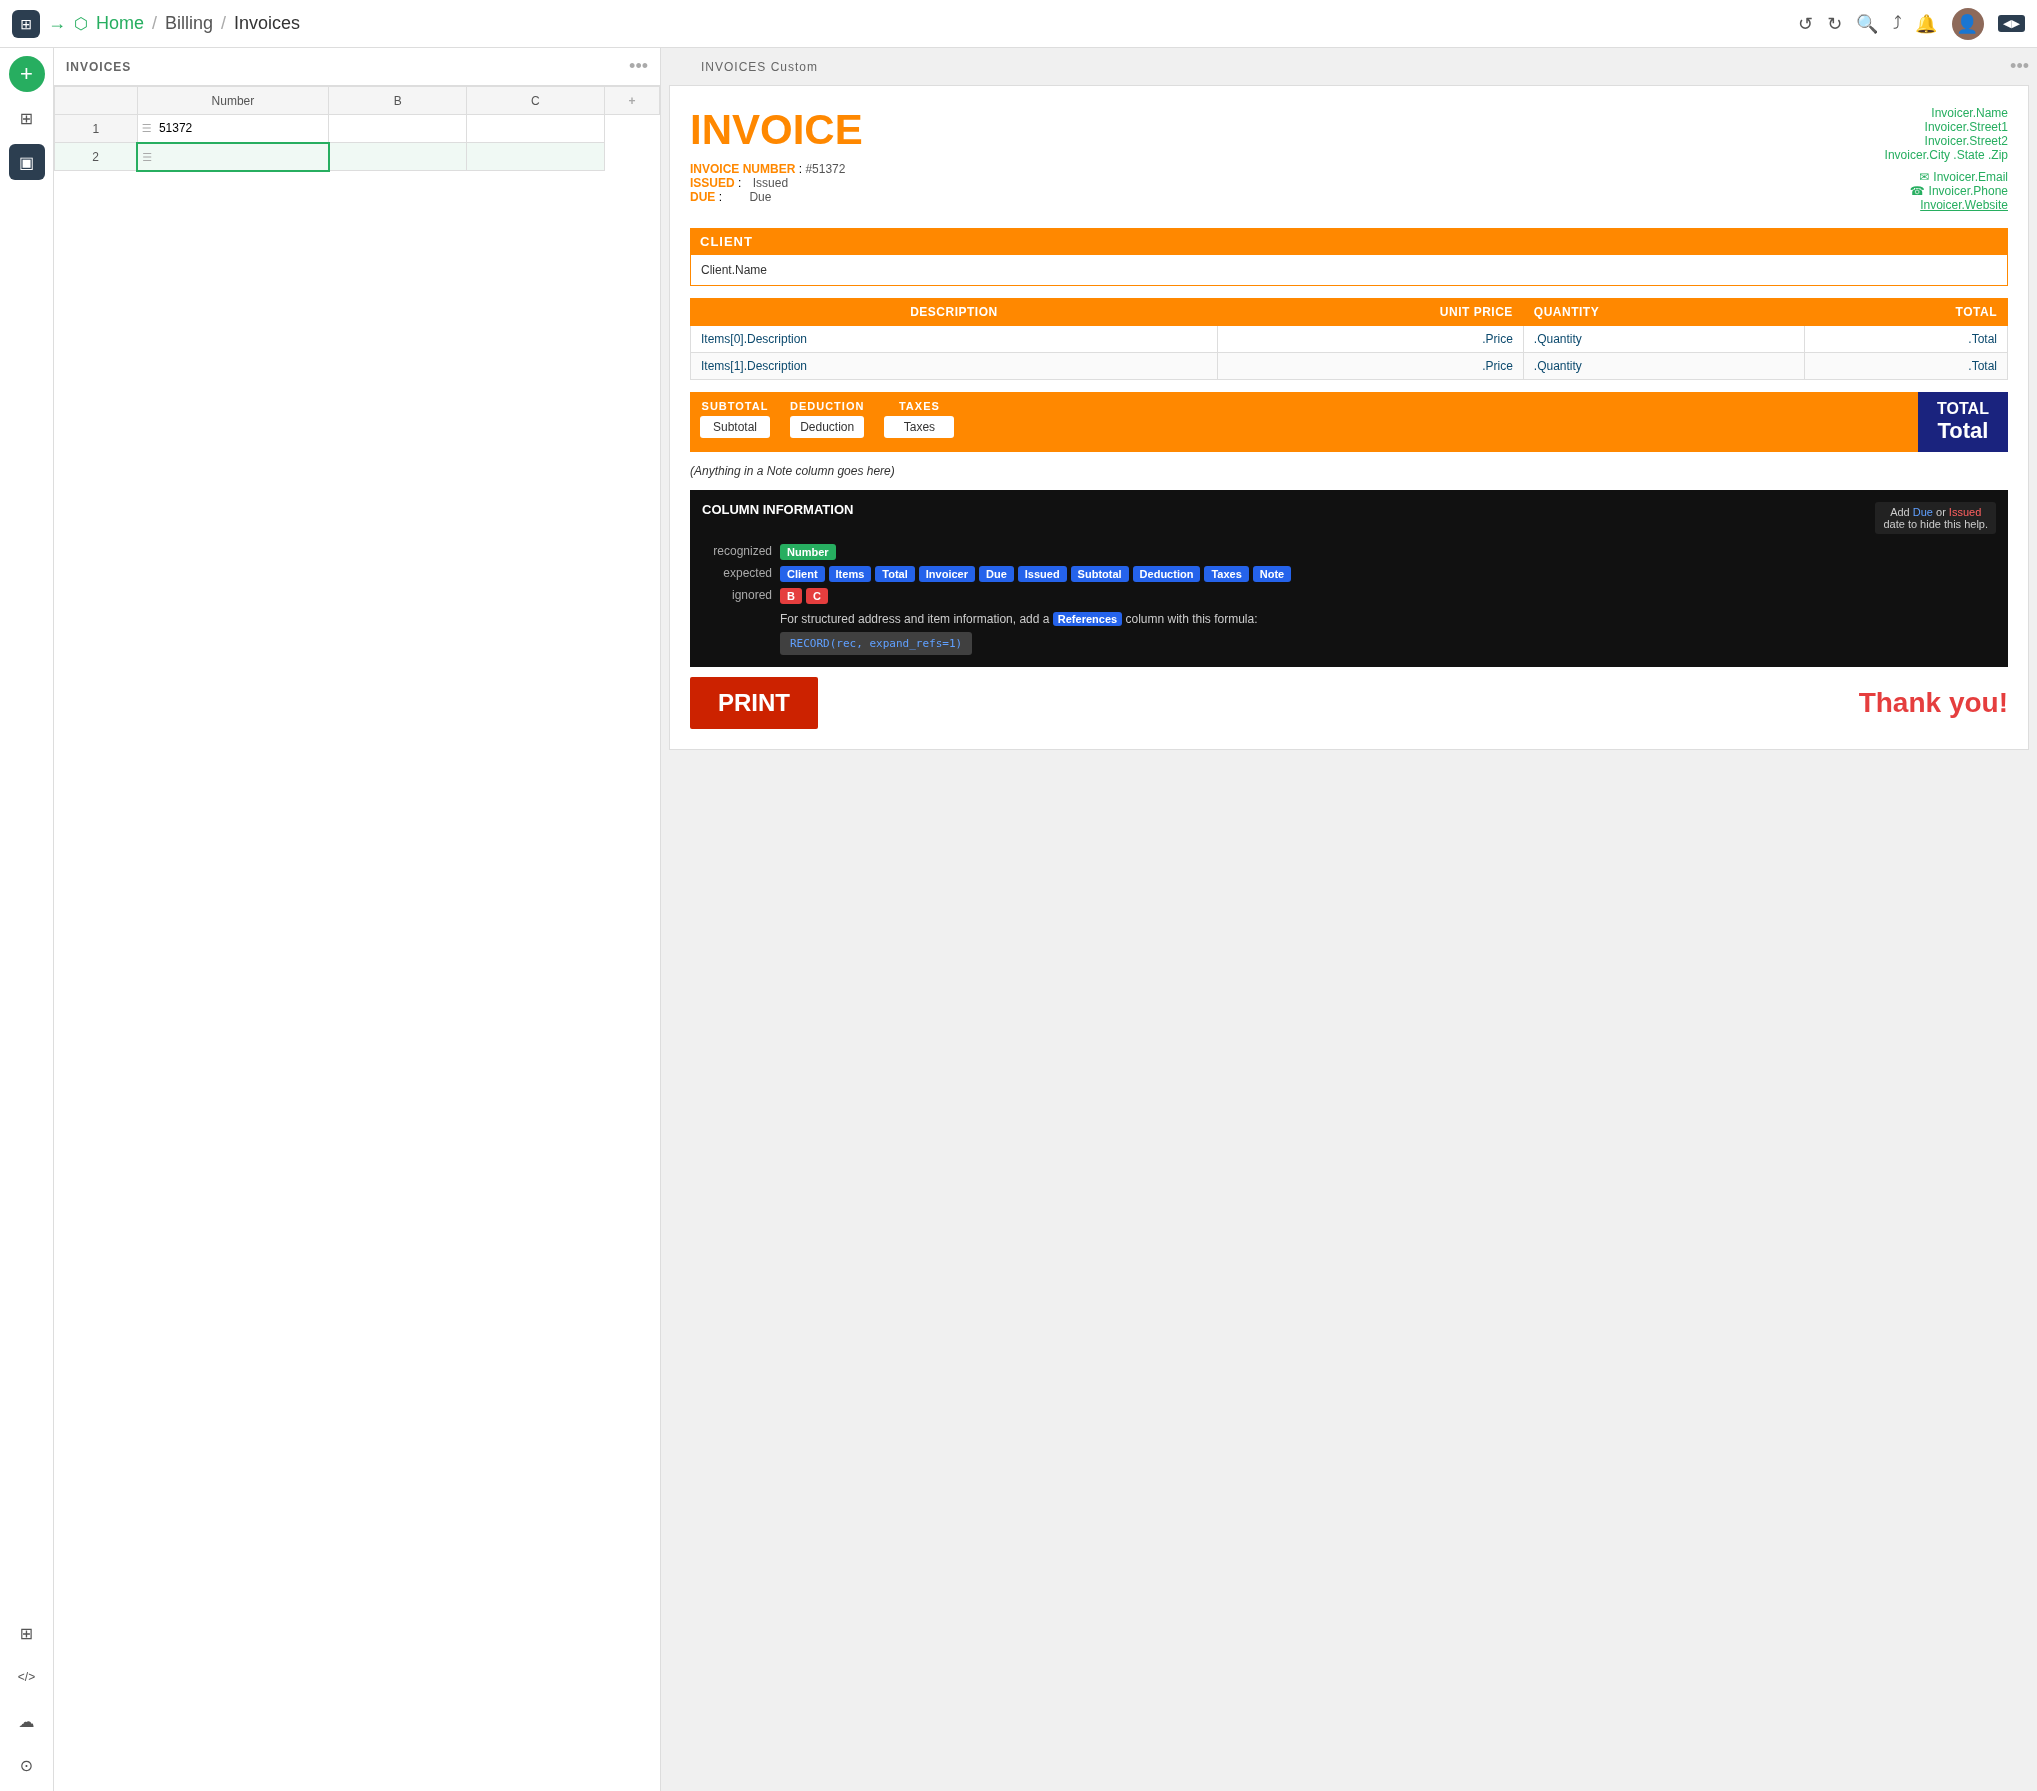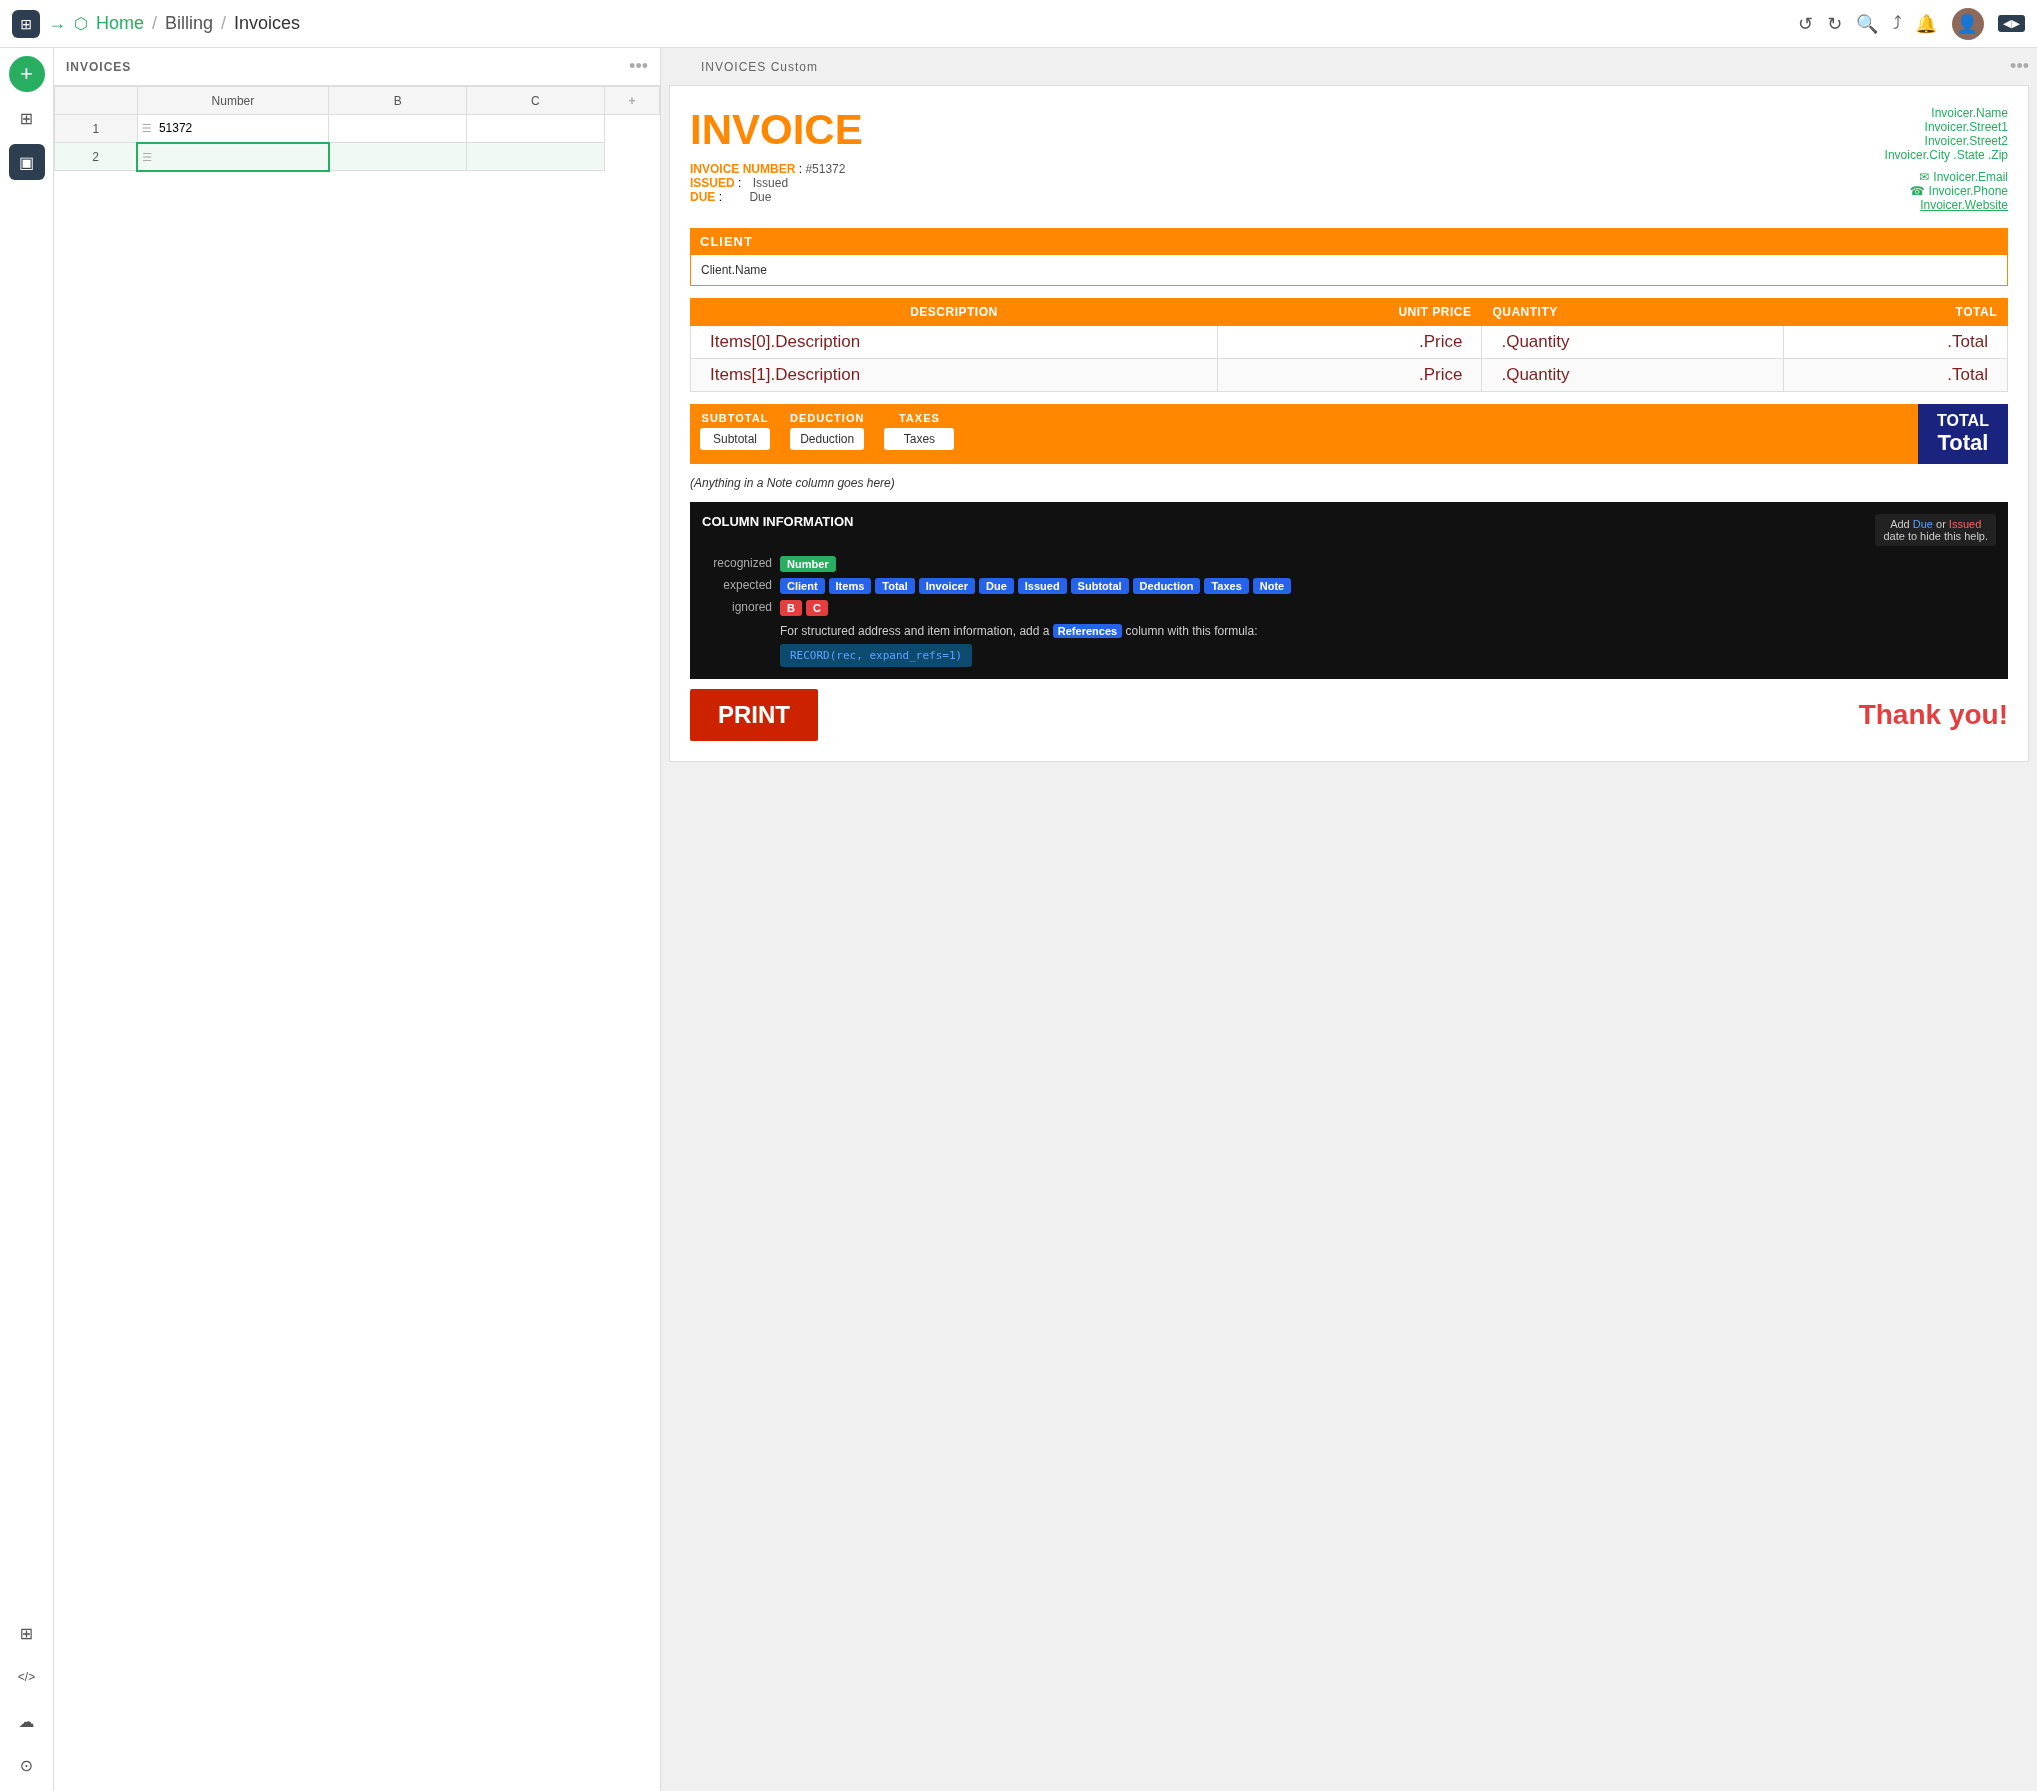--- a/index.html
+++ b/index.html
@@ -114,21 +114,21 @@
     .client-body { border: 1px solid #f80; border-top: none; padding: 8px 10px; font-size: 12px; color: #333; margin-bottom: 12px; }
 
     
     .items-table { width: 100%; border-collapse: collapse; margin-bottom: 12px; }
     .items-table th {
       background: #f80; color: #fff; padding: 6px 10px;
       font-size: 12px; font-weight: bold; letter-spacing: 0.5px;
       border: 1px solid #f80;
     }
     .items-table td {
-      padding: 6px 19px; font-size: 17px; color: #7f1d1d;
+      padding: 6px 10px; font-size: 12px; color: #0c4a6e;
       border: 1px solid #ddd;
     }
     .items-table tr:nth-child(odd) td { background: #fff; }
     .items-table tr:nth-child(even) td { background: #fafafa; }
     .col-desc { width: 40%; }
     .col-price { text-align: right; }
     .col-qty { text-align: left; }
     .col-total { text-align: right; }
 
     
@@ -168,21 +168,21 @@
     .col-info-row { display: flex; align-items: flex-start; gap: 8px; margin-bottom: 6px; }
     .col-info-key { color: #aaa; min-width: 70px; text-align: right; }
     .col-tags { display: flex; flex-wrap: wrap; gap: 4px; }
     .tag { padding: 2px 7px; border-radius: 3px; font-size: 11px; color: #fff; font-weight: bold; }
     .tag-green { background: #27ae60; }
     .tag-blue { background: #2563eb; }
     .tag-red { background: #e53e3e; }
 
     .col-info-desc { color: #ccc; font-size: 12px; margin: 8px 0 6px 78px; }
     .code-block {
-      background: #0c4a6e; color: #ccc; font-family: monospace;
+      background: #404040; color: #ccc; font-family: monospace;
       font-size: 11px; padding: 5px 10px; border-radius: 3px;
       display: inline-block; margin-left: 78px;
     }
     .code-block .hl-blue { color: #60a0ff; }
 
     
     .invoice-footer { display: flex; align-items: center; justify-content: space-between; margin-top: 10px; }
     .print-btn {
       background: #cc2200; color: #fff; font-size: 24px; font-weight: bold;
       padding: 12px 28px; border: none; cursor: pointer; border-radius: 2px;

